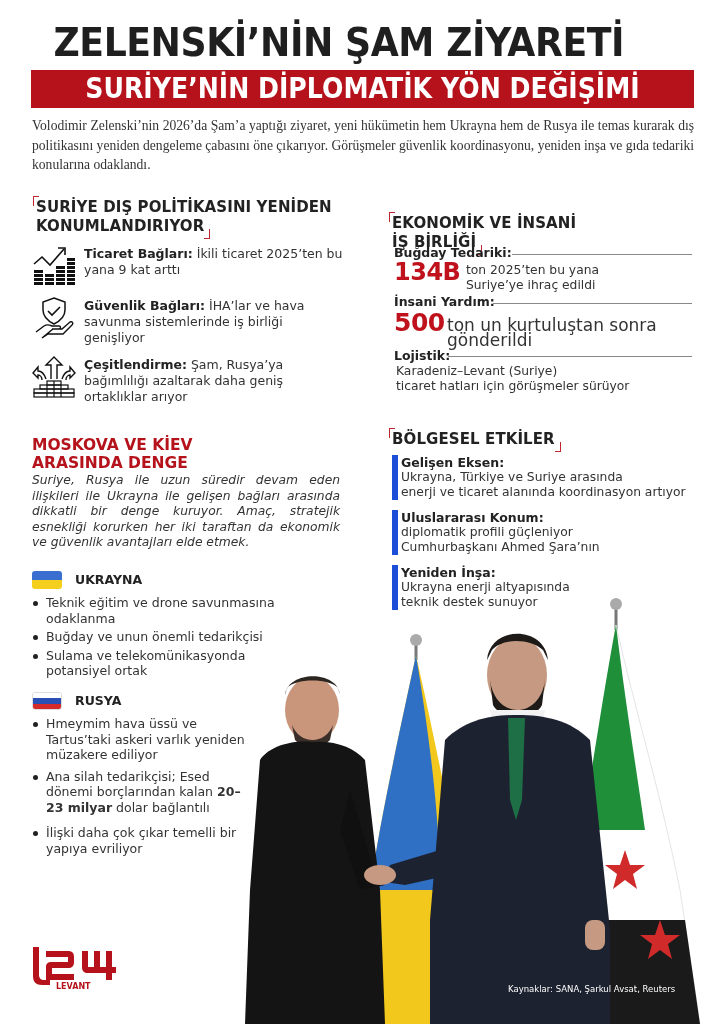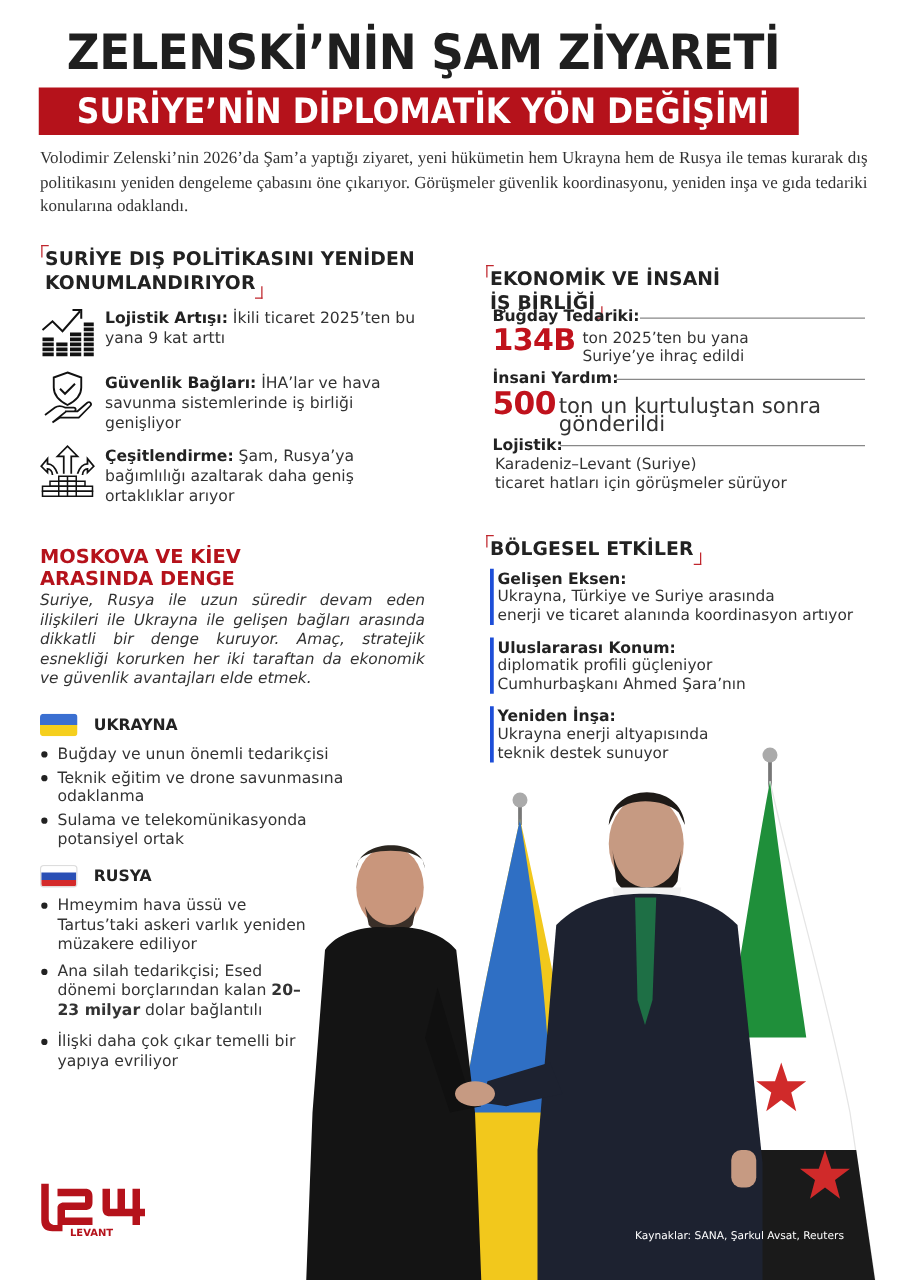--- a/index.html
+++ b/index.html
@@ -6,21 +6,21 @@
   html, body { width: 724px; height: 1024px; background: #ffffff; overflow: hidden; }
   body { font-family: "DejaVu Sans", sans-serif; color: #222; position: relative; }
 
   .title {
     position: absolute; left: 30px; top: 20px; width: 664px;
     font-family: "DejaVu Sans", sans-serif; font-weight: bold; font-size: 39px;
     letter-spacing: -0.5px; color: #1f1f1f; text-align: center; white-space: nowrap;
     transform: scaleX(0.93); transform-origin: left top;
   }
   .subtitle-bar {
-    position: absolute; left: 31px; top: 70px; width: 608px; height: 38px;
+    position: absolute; left: 31px; top: 70px; width: 663px; height: 38px;
     background: #b5121b;
   }
   .subtitle {
     position: absolute; left: 0; top: 2px; width: 100%;
     color: #fff; font-weight: bold; font-size: 28px; text-align: center; white-space: nowrap;
     transform: scaleX(0.9); transform-origin: center top;
   }
   .intro {
     position: absolute; left: 32px; top: 116px; width: 662px;
     font-size: 13.6px; line-height: 19.5px; color: #333; text-align: justify; font-family: Liberation Serif, serif;
@@ -49,21 +49,21 @@
   .country-name { position: absolute; left: 43px; top: 1px; font-weight: bold; font-size: 12.5px; color: #222; }
   .bullets { position: absolute; left: 32px; width: 260px; list-style: none; }
   .bullets li { position: relative; padding-left: 14px; font-size: 12.5px; line-height: 15.5px; color: #333; margin-bottom: 3px; }
   .bullets li::before { content: ""; position: absolute; left: 1px; top: 6px; width: 5px; height: 5px; border-radius: 50%; background: #222; }
 
   .lbl { position: absolute; font-weight: bold; font-size: 12.5px; color: #222; }
   .rule { position: absolute; height: 1px; background: #888; }
   .big { position: absolute; color: #c0121c; font-weight: bold; font-size: 24px; letter-spacing: -0.5px; }
   .small { position: absolute; font-size: 12.3px; line-height: 15px; color: #333; }
 
-  .reg-item { position: absolute; left: 392px; width: 320px; border-left: 3px solid #1d4ed8; padding-left: 3px; }
+  .reg-item { position: absolute; left: 392px; width: 320px; border-left: 6px solid #1d4ed8; padding-left: 3px; }
   .reg-item .h { font-weight: bold; font-size: 12.5px; color: #222; line-height: 15px; }
   .reg-item .b { font-size: 12.3px; color: #333; line-height: 15px; }
 
   .photo { position: absolute; left: 240px; top: 590px; width: 484px; height: 434px; }
   .logo { position: absolute; left: 30px; top: 945px; width: 90px; height: 45px; }
   .sources { position: absolute; left: 508px; top: 984px; font-size: 8.5px; color: #fff; white-space: nowrap; }
 </style>
 </head>
 <body>
 
@@ -101,21 +101,21 @@
         <rect x="24" y="38" width="9" height="3"></rect>
       <rect x="35" y="14" width="8" height="3"></rect>
         <rect x="35" y="18" width="8" height="3"></rect>
         <rect x="35" y="22" width="8" height="3"></rect>
         <rect x="35" y="26" width="8" height="3"></rect>
         <rect x="35" y="30" width="8" height="3"></rect>
         <rect x="35" y="34" width="8" height="3"></rect>
         <rect x="35" y="38" width="8" height="3"></rect>
     </g>
   </svg>
-  <div class="txt"><b>Lojistik Artışı:</b><span> İkili ticaret 2025’ten bu yana 9 kat arttı</span></div>
+  <div class="txt"><b>Ticaret Bağları:</b><span> İkili ticaret 2025’ten bu yana 9 kat arttı</span></div>
 </div>
 
 <div class="feat" style="top:296px;">
   <svg class="icon" viewBox="0 0 44 44">
     <path d="M22 2 L33 6 L33 14 C33 21 28 25 22 28 C16 25 11 21 11 14 L11 6 Z" fill="none" stroke="#111" stroke-width="1.5"></path>
     <polyline points="16,15 20,19 28,11" fill="none" stroke="#111" stroke-width="1.6"></polyline>
     <path d="M4 36 L12 30 C15 28 18 29 20 30 L27 30 C29 30 29 33 27 33 L20 33 M21 33 L30 33 L38 26 C40 25 42 27 40 29 L31 38 L16 38 L10 42 Z" fill="none" stroke="#111" stroke-width="1.4"></path>
   </svg>
   <div class="txt"><b>Güvenlik Bağları:</b><span> İHA’lar ve hava savunma sistemlerinde iş birliği genişliyor</span></div>
 </div>
@@ -145,22 +145,22 @@
 <p class="mk-body">Suriye, Rusya ile uzun süredir devam eden ilişkileri ile Ukrayna ile gelişen bağları arasında dikkatli bir denge kuruyor. Amaç, stratejik esnekliği korurken her iki taraftan da ekonomik ve güvenlik avantajları elde etmek.</p>
 
 <div class="country" style="top:571px;">
   <div class="flag">
     <div style="background:#3a6fd1;"></div>
       <div style="background:#f5cf1d;"></div>
   </div>
   <span class="country-name">UKRAYNA</span>
 </div>
 <ul class="bullets" style="top:595px;">
+  <li>Teknik eğitim ve drone savunmasına odaklanma</li>
   <li>Buğday ve unun önemli tedarikçisi</li>
-  <li>Teknik eğitim ve drone savunmasına odaklanma</li>
   <li>Sulama ve telekomünikasyonda potansiyel ortak</li>
 </ul>
 
 <div class="country" style="top:692px;">
   <div class="flag" style="border:1px solid #ddd;">
     <div style="background:#ffffff; height:33%;"></div>
       <div style="background:#2a4fb5; height:33%;"></div>
       <div style="background:#d42a2a; height:34%;"></div>
   </div>
   <span class="country-name">RUSYA</span>

